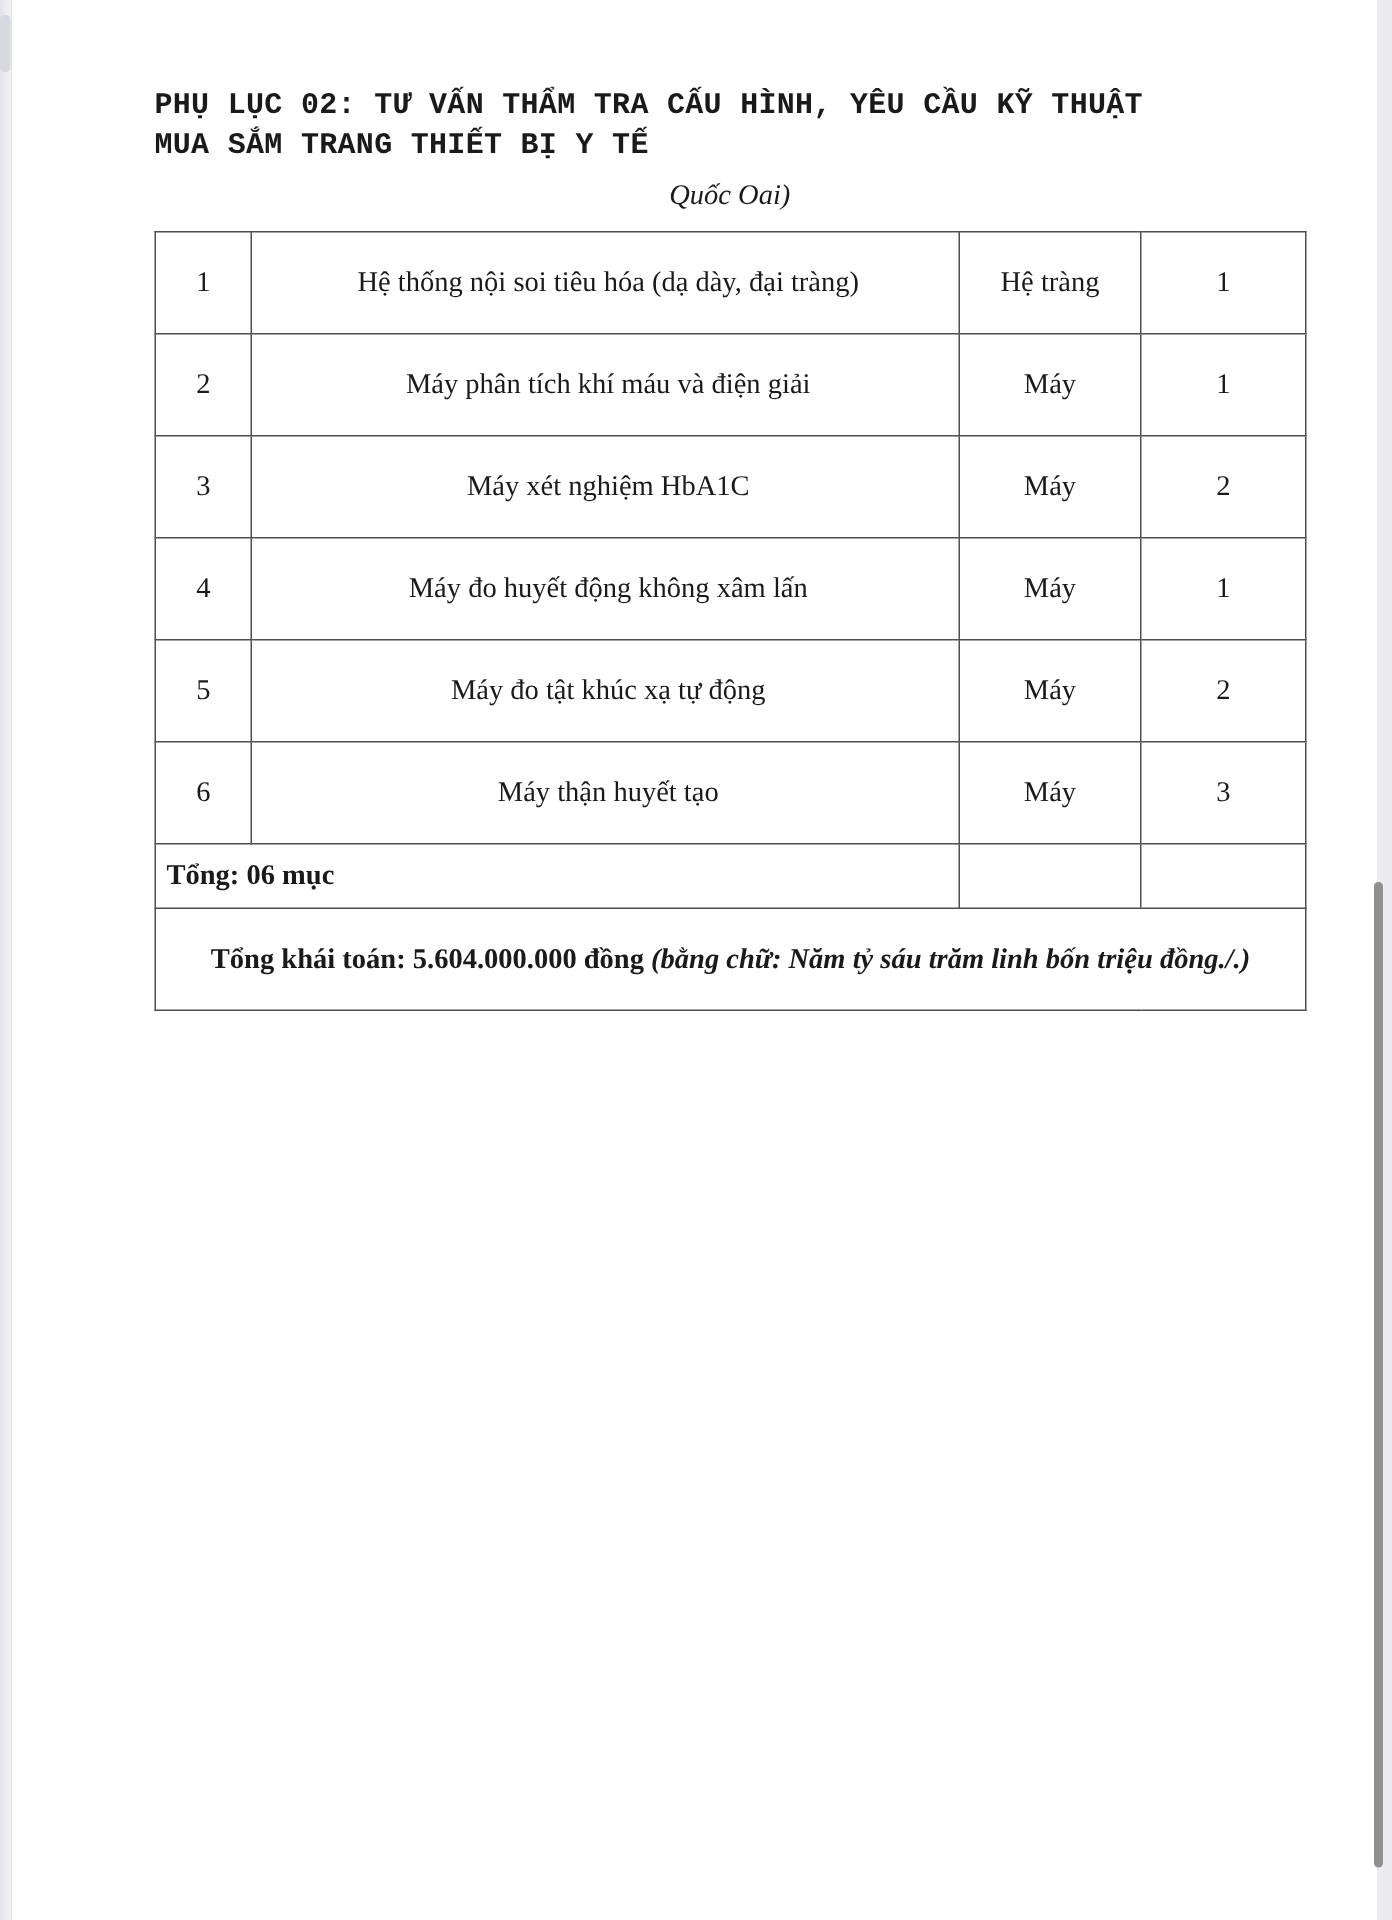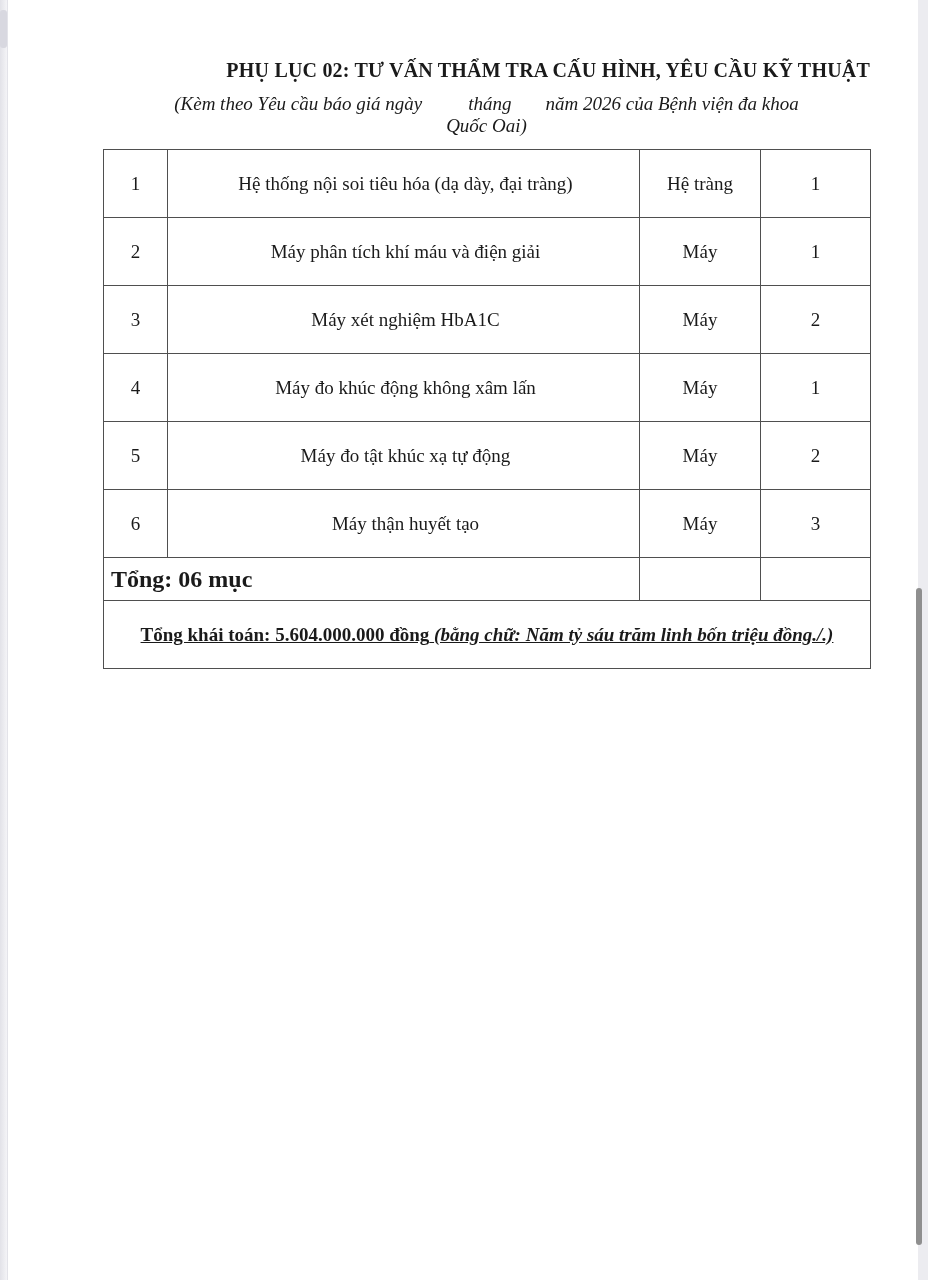--- a/index.html
+++ b/index.html
@@ -50,22 +50,23 @@
     left: 103px;
     top: 0;
     width: 767px;
     padding-top: 57px;
   }
 
   .title {
     font-weight: bold;
     font-size: 20px;
     line-height: 27px;
-    text-align: right;
+    text-align: left;
     letter-spacing: 0.2px;
+    font-family: Liberation Mono, monospace;
   }
 
   .subtitle {
     margin-top: 9px;
     font-style: italic;
     font-size: 19px;
     line-height: 22px;
     text-align: center;
   }
   .subtitle .gap-a { margin-right: 46px; }
@@ -84,35 +85,35 @@
   table.equip col.c-qty  { width: 110px; }
 
   table.equip th, table.equip td {
     border: 1px solid #4f4f4f;
     vertical-align: middle;
   }
 
   tr.hdr    { height: 66px; }
   tr.data   { height: 68px; }
   tr.sumrow { height: 43px; }
-  tr.totrow { height: 68px; text-decoration: underline; }
+  tr.totrow { height: 68px; }
 
   th { font-weight: bold; text-align: center; line-height: 24px; }
   th.h-unit { padding: 0 20px; }
 
   td.stt  { text-align: center; }
   td.name { text-align: center; padding-left: 12px; padding-right: 8px; }
   td.unit { text-align: center; }
   td.qty  { text-align: center; }
 
   td.summary {
     font-weight: bold;
     text-align: left;
     padding-left: 7px;
-    font-size: 24px;
+    font-size: 19px;
   }
 
   td.total {
     font-weight: bold;
     text-align: center;
     padding: 6px 26px;
     line-height: 26px;
     font-size: 19px;
   }
   td.total .words { font-style: italic; }
@@ -120,26 +121,24 @@
 </head>
 <body>
 
 <div class="left-edge"></div>
 <div class="left-edge-top"></div>
 
 <div class="content">
 
   <div class="title">
     <div>PHỤ LỤC 02: TƯ VẤN THẨM TRA CẤU HÌNH, YÊU CẦU KỸ THUẬT</div>
+    <div>MUA SẮM TRANG THIẾT BỊ Y TẾ</div>
   </div>
 
   <div class="subtitle">
-    <div>
-      <span class="gap-a">(Kèm theo Yêu cầu báo giá ngày</span><span class="gap-b">tháng</span><span>năm 2026 của Bệnh viện đa khoa</span>
-    </div>
     <div>Quốc Oai)</div>
   </div>
 
   <table class="equip">
     <colgroup>
       <col class="c-stt">
         <col class="c-name">
         <col class="c-unit">
         <col class="c-qty">
     </colgroup>
@@ -157,21 +156,21 @@
       <td class="qty">1</td>
     </tr>
     <tr class="data">
       <td class="stt">3</td>
       <td class="name">Máy xét nghiệm HbA1C</td>
       <td class="unit">Máy</td>
       <td class="qty">2</td>
     </tr>
     <tr class="data">
       <td class="stt">4</td>
-      <td class="name">Máy đo khúc động không xâm lấn</td>
+      <td class="name">Máy đo huyết động không xâm lấn</td>
       <td class="unit">Máy</td>
       <td class="qty">1</td>
     </tr>
     <tr class="data">
       <td class="stt">5</td>
       <td class="name">Máy đo tật khúc xạ tự động</td>
       <td class="unit">Máy</td>
       <td class="qty">2</td>
     </tr>
     <tr class="data">

